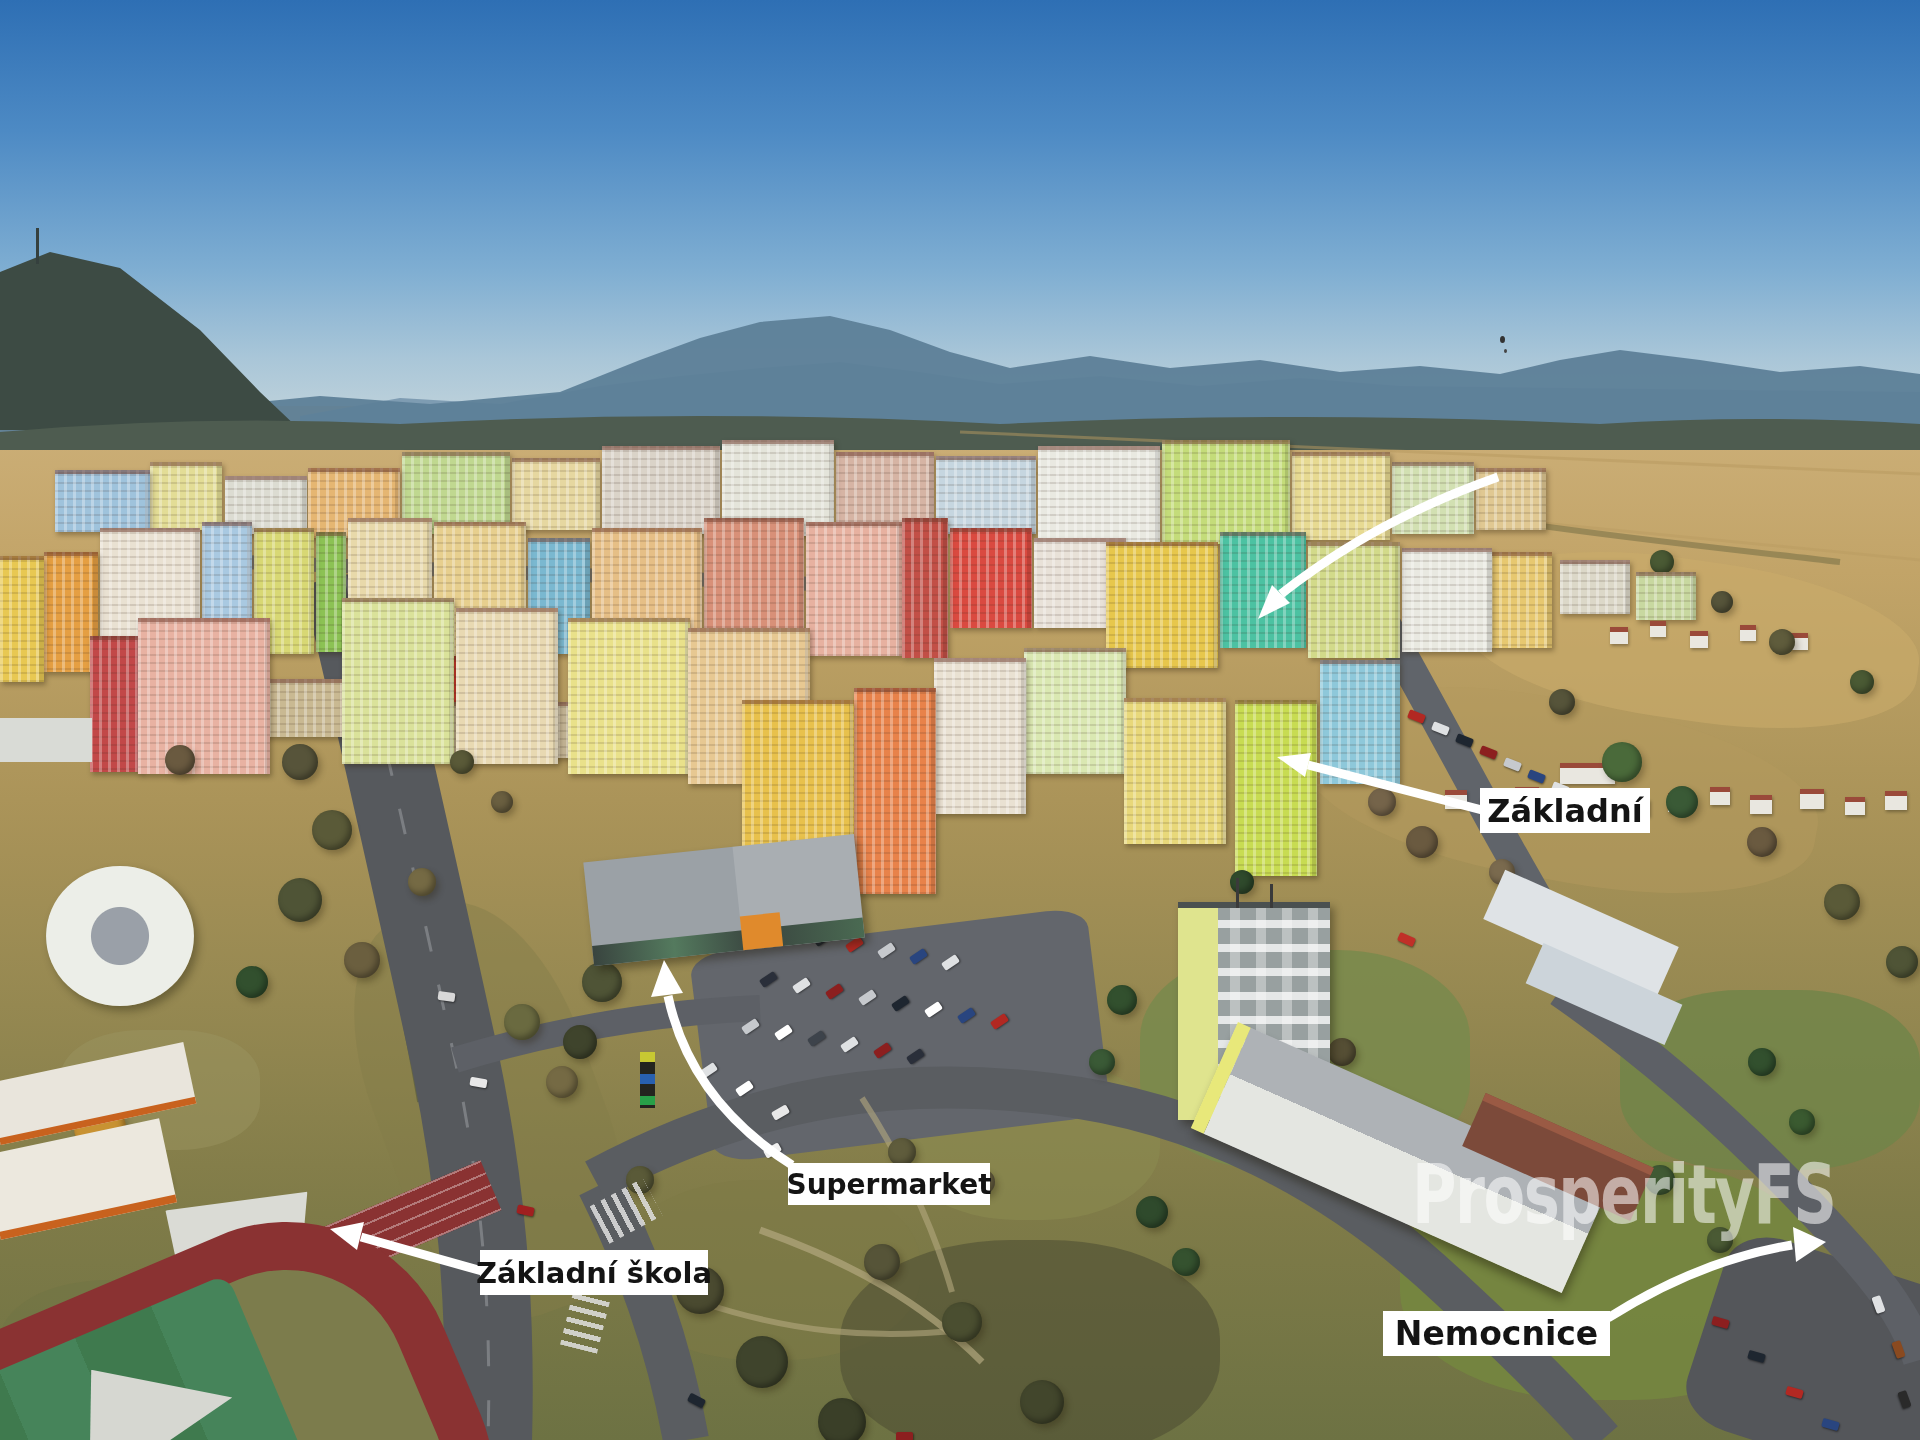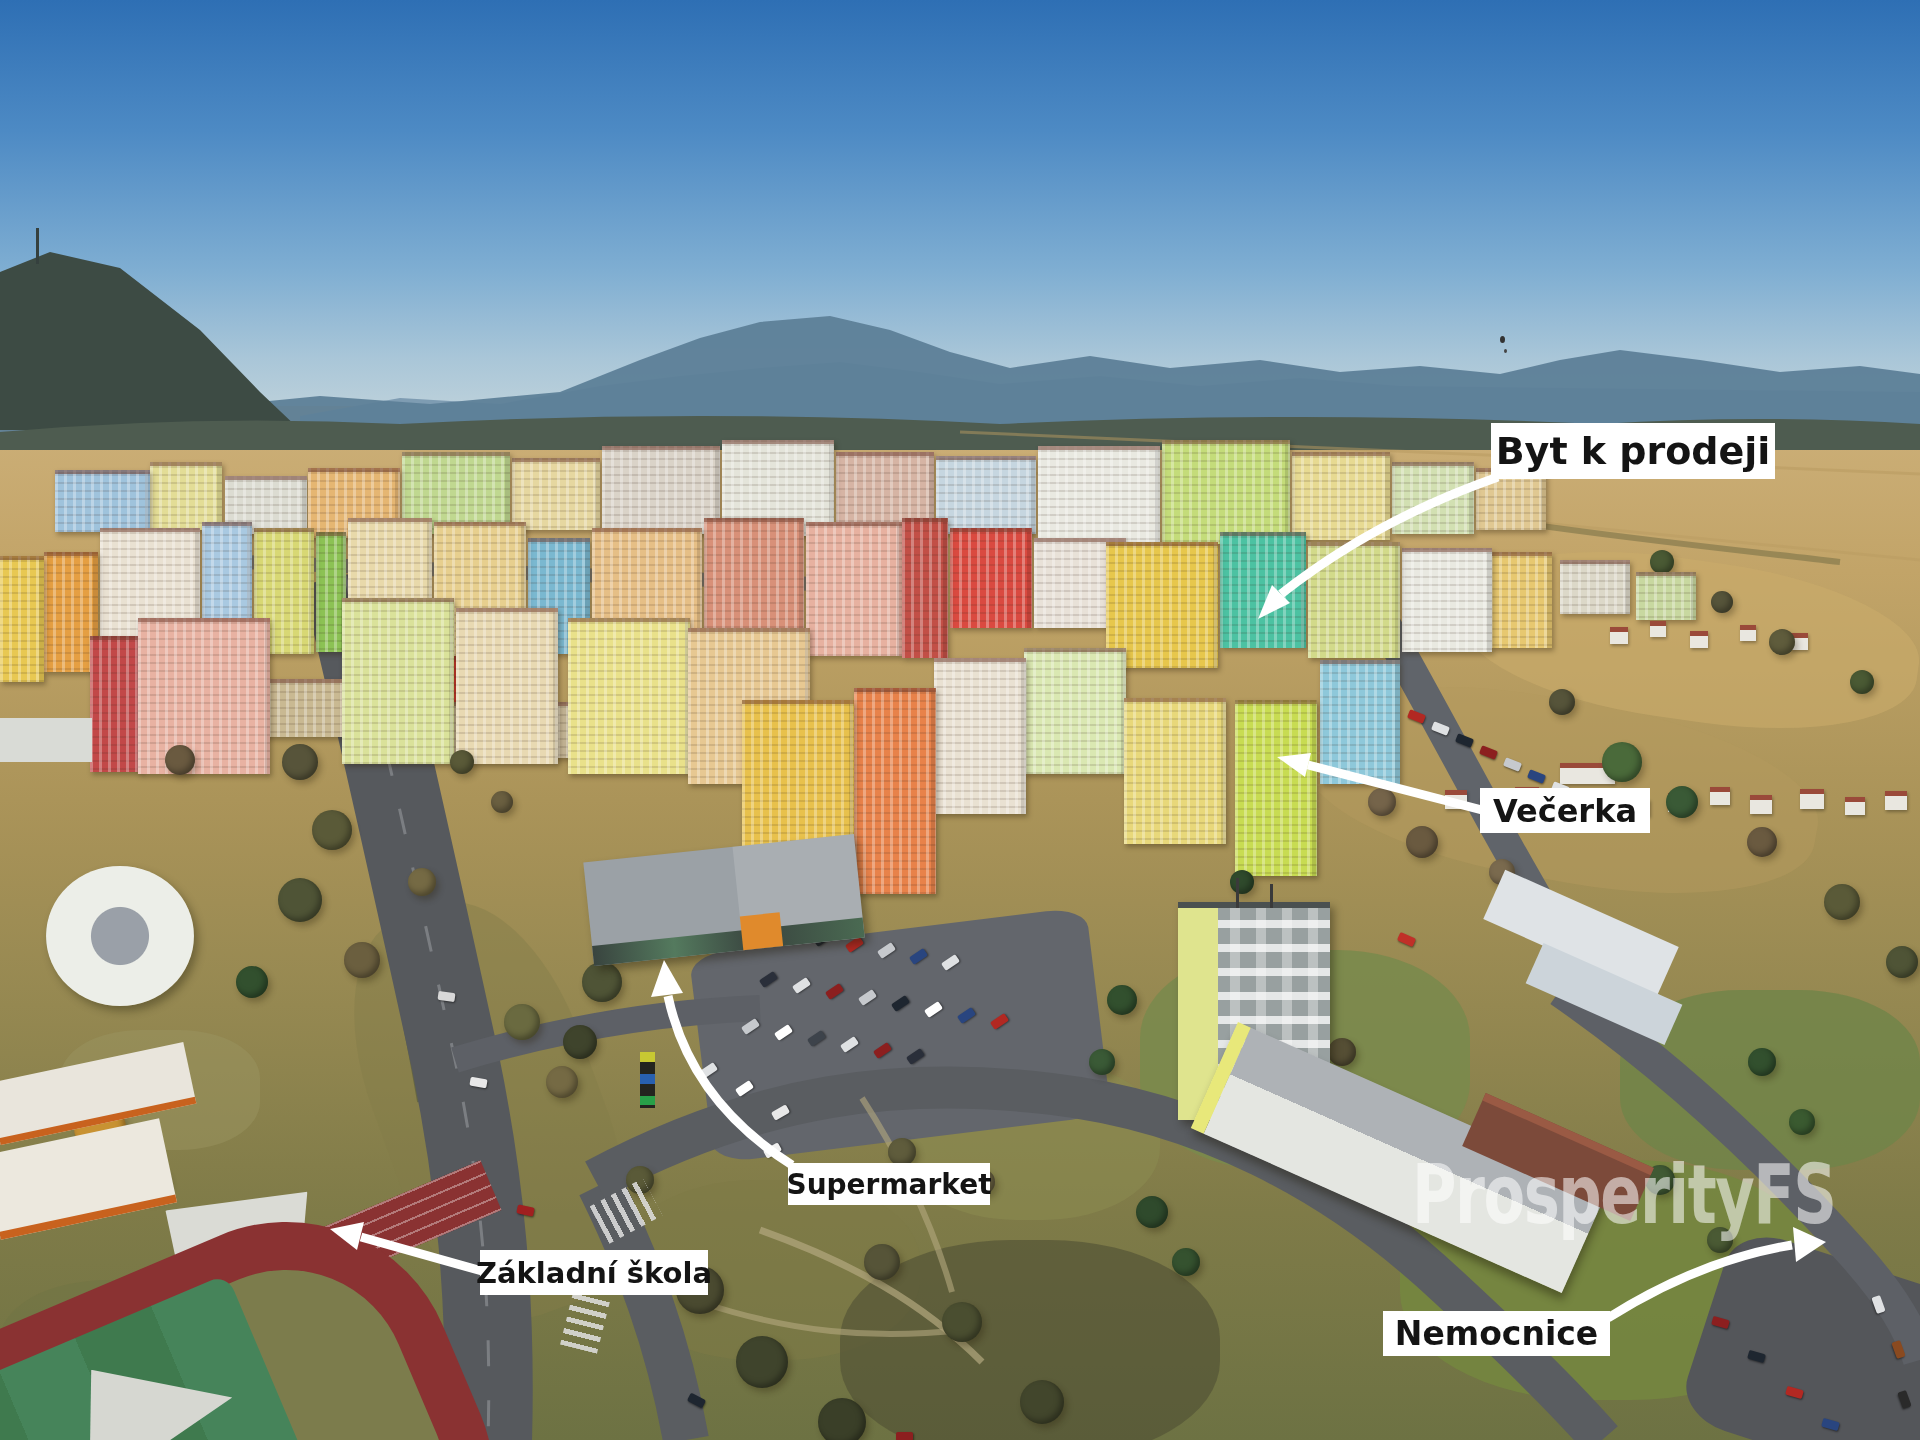--- a/index.html
+++ b/index.html
@@ -351,18 +351,17 @@
     <g>
       <path d="M482,1271 L361,1237"></path>
       <polygon points="330,1229 364,1222 357,1250"></polygon>
     </g>
     <g>
       <path d="M1608,1318 Q1700,1260 1792,1245"></path>
       <polygon points="1826,1242 1793,1227 1796,1262"></polygon>
     </g>
   </svg>
 
-  <div class="ann" id="ann-byt">Byt k prodeji</div>
-  <div class="ann" id="ann-vecerka">Večerka</div>
+  <div class="ann" id="ann-vecerka">Základní</div>
   <div class="ann" id="ann-supermarket">Supermarket</div>
   <div class="ann" id="ann-skola">Základní škola</div>
   <div class="ann" id="ann-nemocnice">Nemocnice</div>
 </div>
 
 </body></html>

